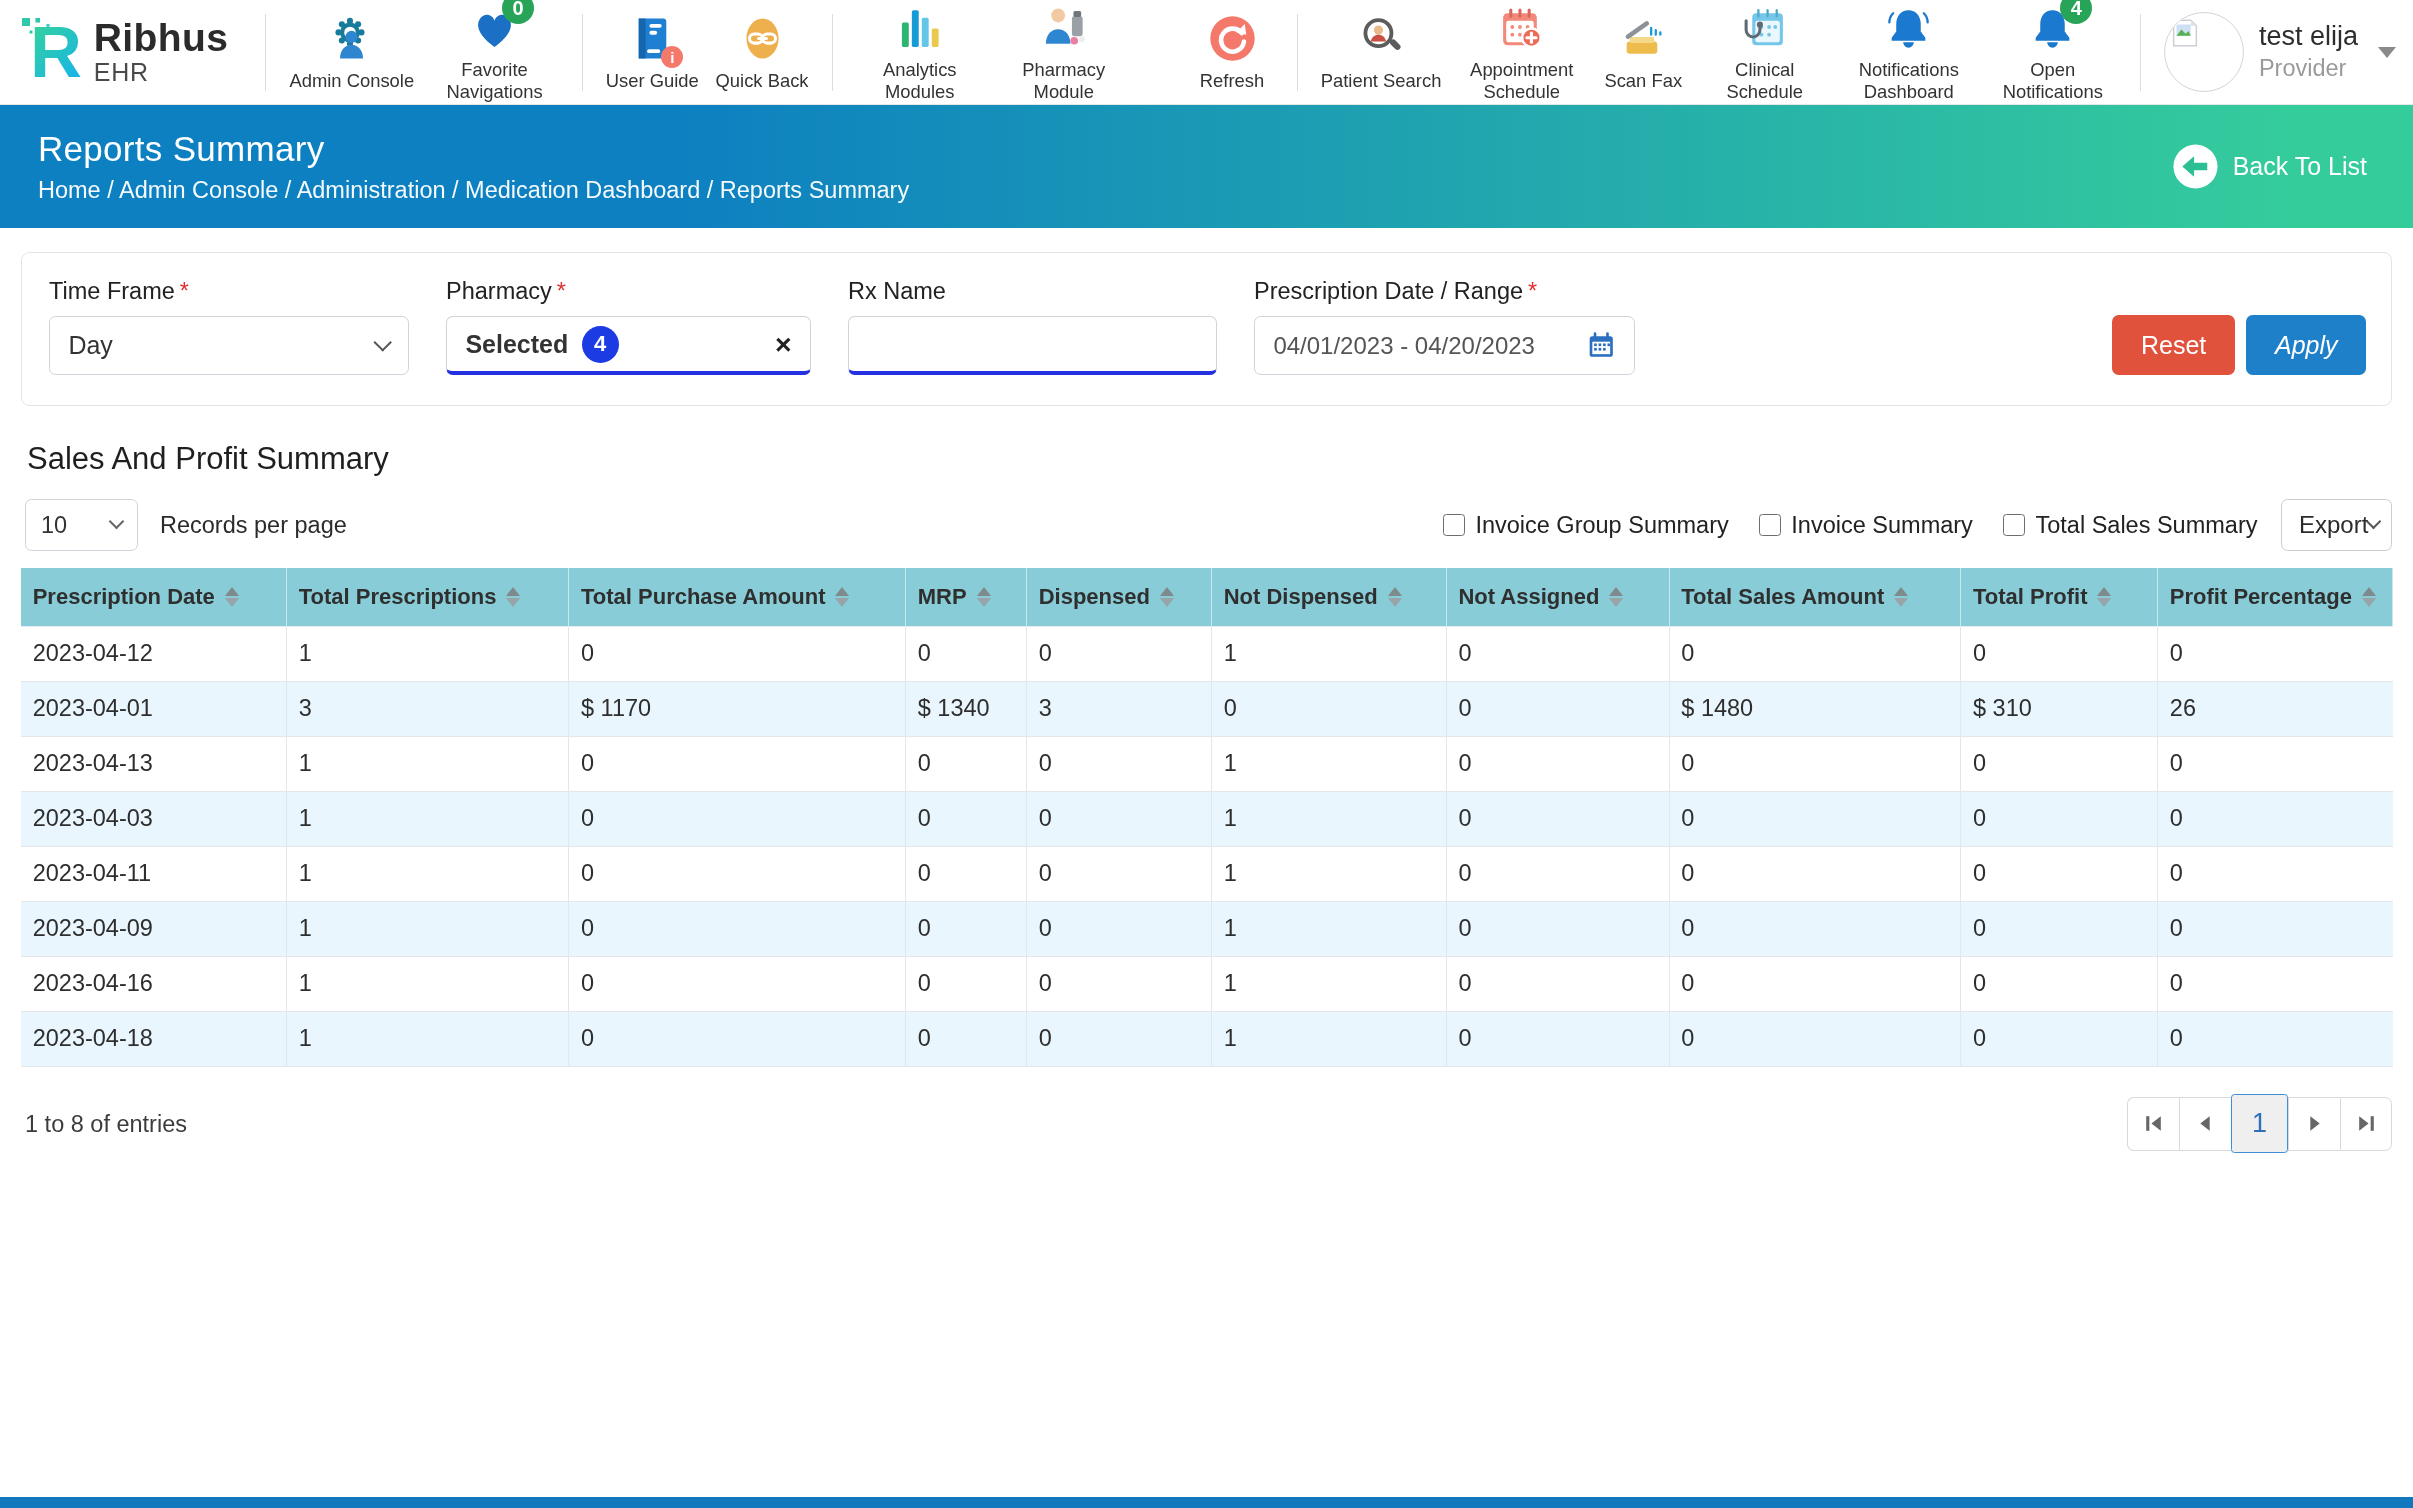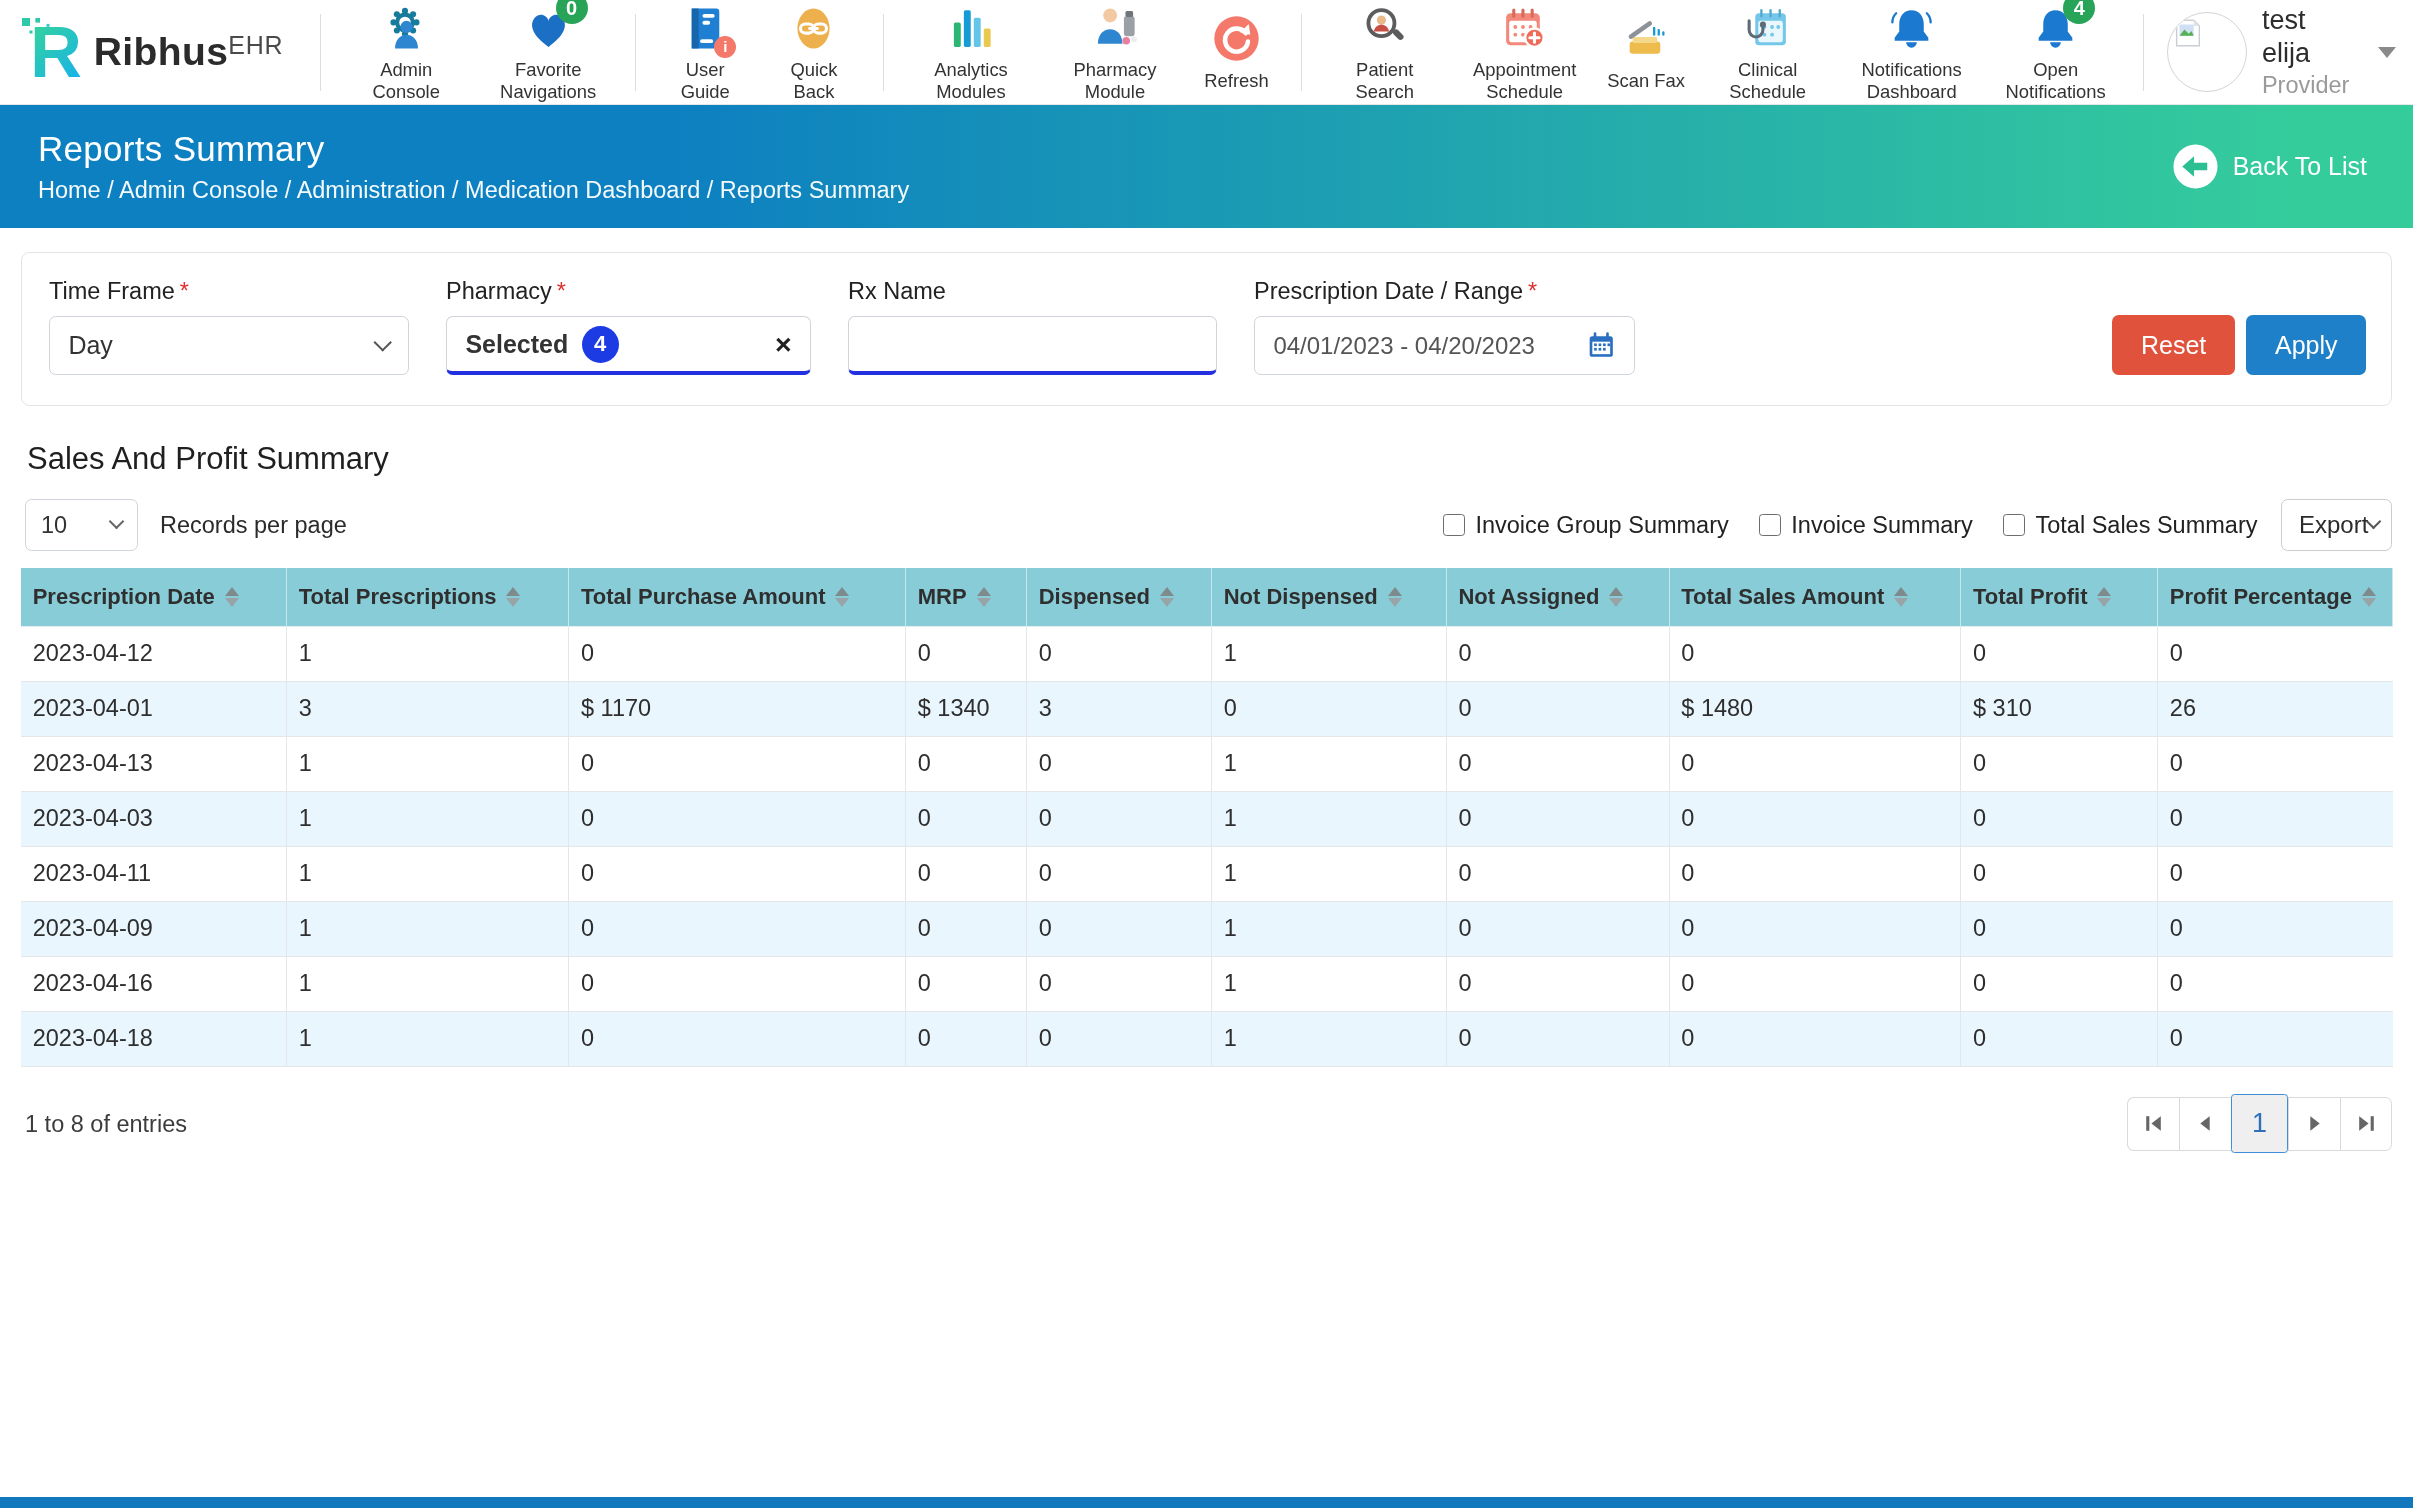--- a/index.html
+++ b/index.html
@@ -17,21 +17,21 @@
   }
   .brand { display:flex; align-items:center; gap:11.7px; margin-right:22px; cursor:pointer; }
   .logo-r {
     font-size:72px; font-weight:800; line-height:1;
     background: linear-gradient(135deg,#35d49a 10%,#18b3e8 90%);
     -webkit-background-clip:text; background-clip:text; color:transparent;
     position:relative; padding-left:5px;
   }
   .logo-dots { position:absolute; left:-3.4px; top:1.7px; width:8.4px; height:8.4px; background:#2ec9a8;
     box-shadow: 11.7px -1.7px 0 -1.7px #2ec9a8, 22px 3.4px 0 -2.5px #35c9d0, 5px 10px 0 -2.5px #2ec9a8, 17px 10px 0 -3.4px #35c9d0; }
-  .brand-text { display:flex; flex-direction:row; line-height:1.05;justify-content:flex-end; }
+  .brand-text { display:flex; flex-direction:column; line-height:1.05;justify-content:flex-end; }
   .brand-name { font-size:39px; font-weight:700; color:#2b2b2b; letter-spacing:0.4px; }
   .brand-sub  { font-size:25px; color:#4a4a4a; letter-spacing:0.8px; }
 
   .vdiv { width:0.8px; height:77px; background:#ddd; margin:0 15px; flex:none; }
 
   .nav-item { display:flex; flex-direction:column; align-items:center; justify-content:flex-start;
     gap:5px; min-width:99px; max-width:144px; padding:3.4px 8.4px; cursor:pointer; position:relative; }
   .nav-item .nicon { height:52px; display:flex; align-items:center; justify-content:center; position:relative; }
   .nav-item .nicon svg { height:49px; width:49px; }
   .nlabel { font-size:18.4px; color:#333; text-align:center; line-height:1.15; white-space:pre-line; }
@@ -84,21 +84,21 @@
     font-size:22px; font-weight:700; display:flex; align-items:center; justify-content:center; margin-left:13.4px; padding:0 6.7px;}
   .sel-txt { font-weight:700; }
   .clear-x { margin-left:auto; font-size:28.5px; font-weight:700; color:#222; cursor:pointer; line-height:1; }
   .rx-input { width:100%; height:100%; border:none; outline:none; font-size:25px; font-family:inherit; background:transparent; }
   .date-txt { color:#555; font-size:24px; }
   .cal-ico { margin-left:auto; width:28.5px; height:28.5px; cursor:pointer; }
   .btn-row { margin-left:auto; display:flex; gap:11.7px; align-self:flex-end; margin-bottom:0; }
   .btn { height:60px; border:none; border-radius:6.7px; font-size:25px; color:#fff; padding:0 28.5px;
     font-family:inherit; cursor:pointer; }
   .btn.reset { background:var(--reset-red,#e1523d); }
-  .btn.apply { background:var(--apply-blue,#1e80c8); }
+  .btn.apply { background:var(--apply-blue,#1e80c8);font-style:italic; }
 
   
   .section-title { font-size:31px; font-weight:500; color:#1f1f1f; margin:35px 0 22px 27px; }
   .controls { display:flex; align-items:center; margin:0 21px 17px 25px; }
   .rpp-select { width:113px; height:52px; border:0.8px solid #ced4da; border-radius:6.7px; display:flex;
     align-items:center; justify-content:space-between; padding:0 15px; font-size:23.5px; cursor:pointer; }
   .rpp-select .chev { width:11px; height:11px; border-color:#666; }
   .rpp-label { font-size:23.5px; color:#2b2b2b; margin-left:22px; }
   .controls .spacer { flex:1; }
   .chk-group { display:flex; align-items:center; gap:30px; margin-right:23.5px; }

